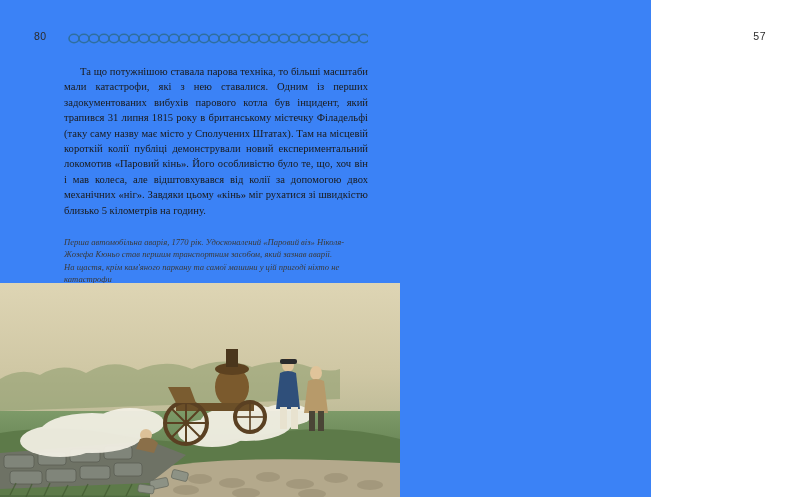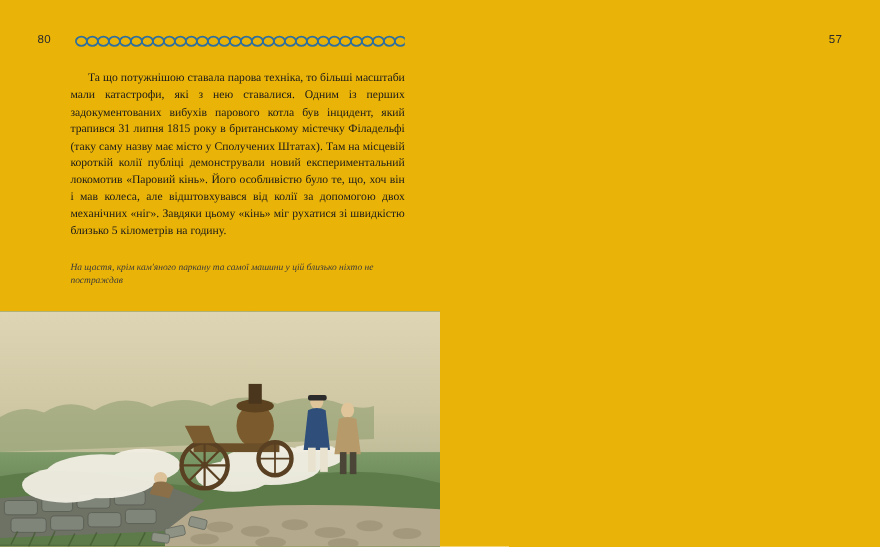--- a/index.html
+++ b/index.html
@@ -8,23 +8,23 @@
     background: #ffffff;
   }
   body {
     width: 800px;
     height: 497px;
     overflow: hidden;
     font-family: "Liberation Sans", sans-serif;
   }
   .spread {
     position: relative;
-    width: 800px;
+    width: 651px;
     height: 497px;
-    background: #eab308;
+    background: #3b82f6;
   }
   .page-left {
     position: absolute;
     left: 0; top: 0;
     width: 400px; height: 497px;
   }
   .page-right {
     position: absolute;
     left: 400px; top: 0;
     width: 400px; height: 497px;
@@ -138,21 +138,22 @@
           </g>
         </g>
       </svg>
     </div>
 
     <div class="body-col">
       <p>Та що потужнішою ставала парова техніка, то більші масштаби мали катастрофи, які з нею ставалися. Одним із перших задокументованих вибухів парового котла був інцидент, який трапився 31 липня 1815 року в британському містечку Філадельфі (таку саму назву має місто у Сполучених Штатах). Там на місцевій короткій колії публіці демонстрували новий експериментальний локомотив «Паровий кінь». Його особливістю було те, що, хоч він і мав колеса, але відштовхувався від колії за допомогою двох механічних «ніг». Завдяки цьому «кінь» міг рухатися зі швидкістю близько 5 кілометрів на годину.</p>
     </div>
 
     <div class="caption caption-left">
-      <p>На щастя, крім кам'яного паркану та самої машини у цій близько ніхто не постраждав</p>
+      <p>Перша автомобільна аварія, 1770 рік. Удосконалений «Паровий віз» Ніколя-Жозефа Кюньо став першим транспортним засобом, який зазнав аварії.</p>
+      <p>На щастя, крім кам'яного паркану та самої машини у цій пригоді ніхто не катастрофи</p>
     </div>
 
     <div class="illo-left">
       <svg width="400" height="214" viewBox="0 0 400 214">
         <defs>
           <linearGradient id="skyL" x1="0" y1="0" x2="0" y2="1">
             <stop offset="0%" stop-color="#ded5b4"></stop>
             <stop offset="60%" stop-color="#cfc7a4"></stop>
             <stop offset="100%" stop-color="#b9b894"></stop>
           </linearGradient>

